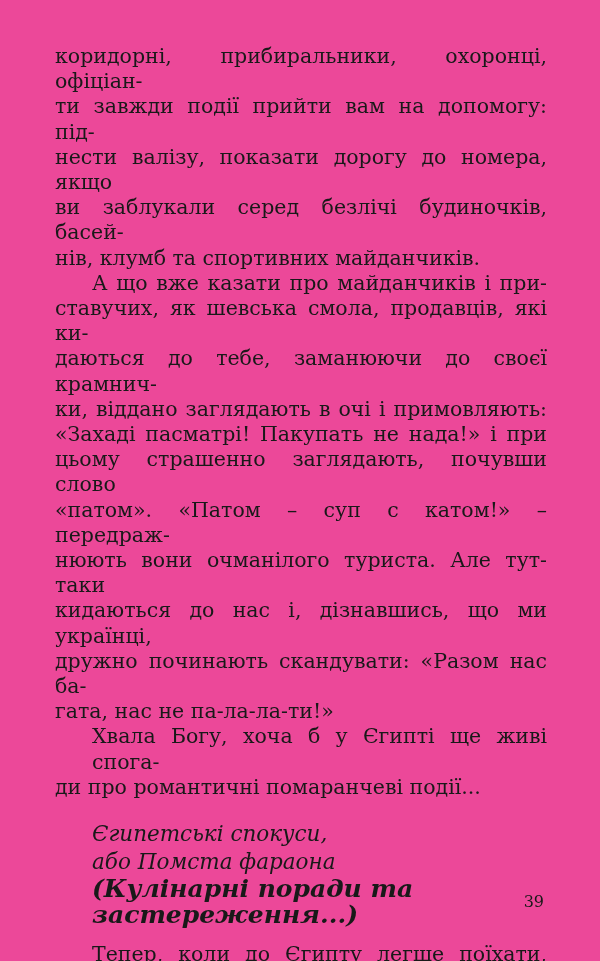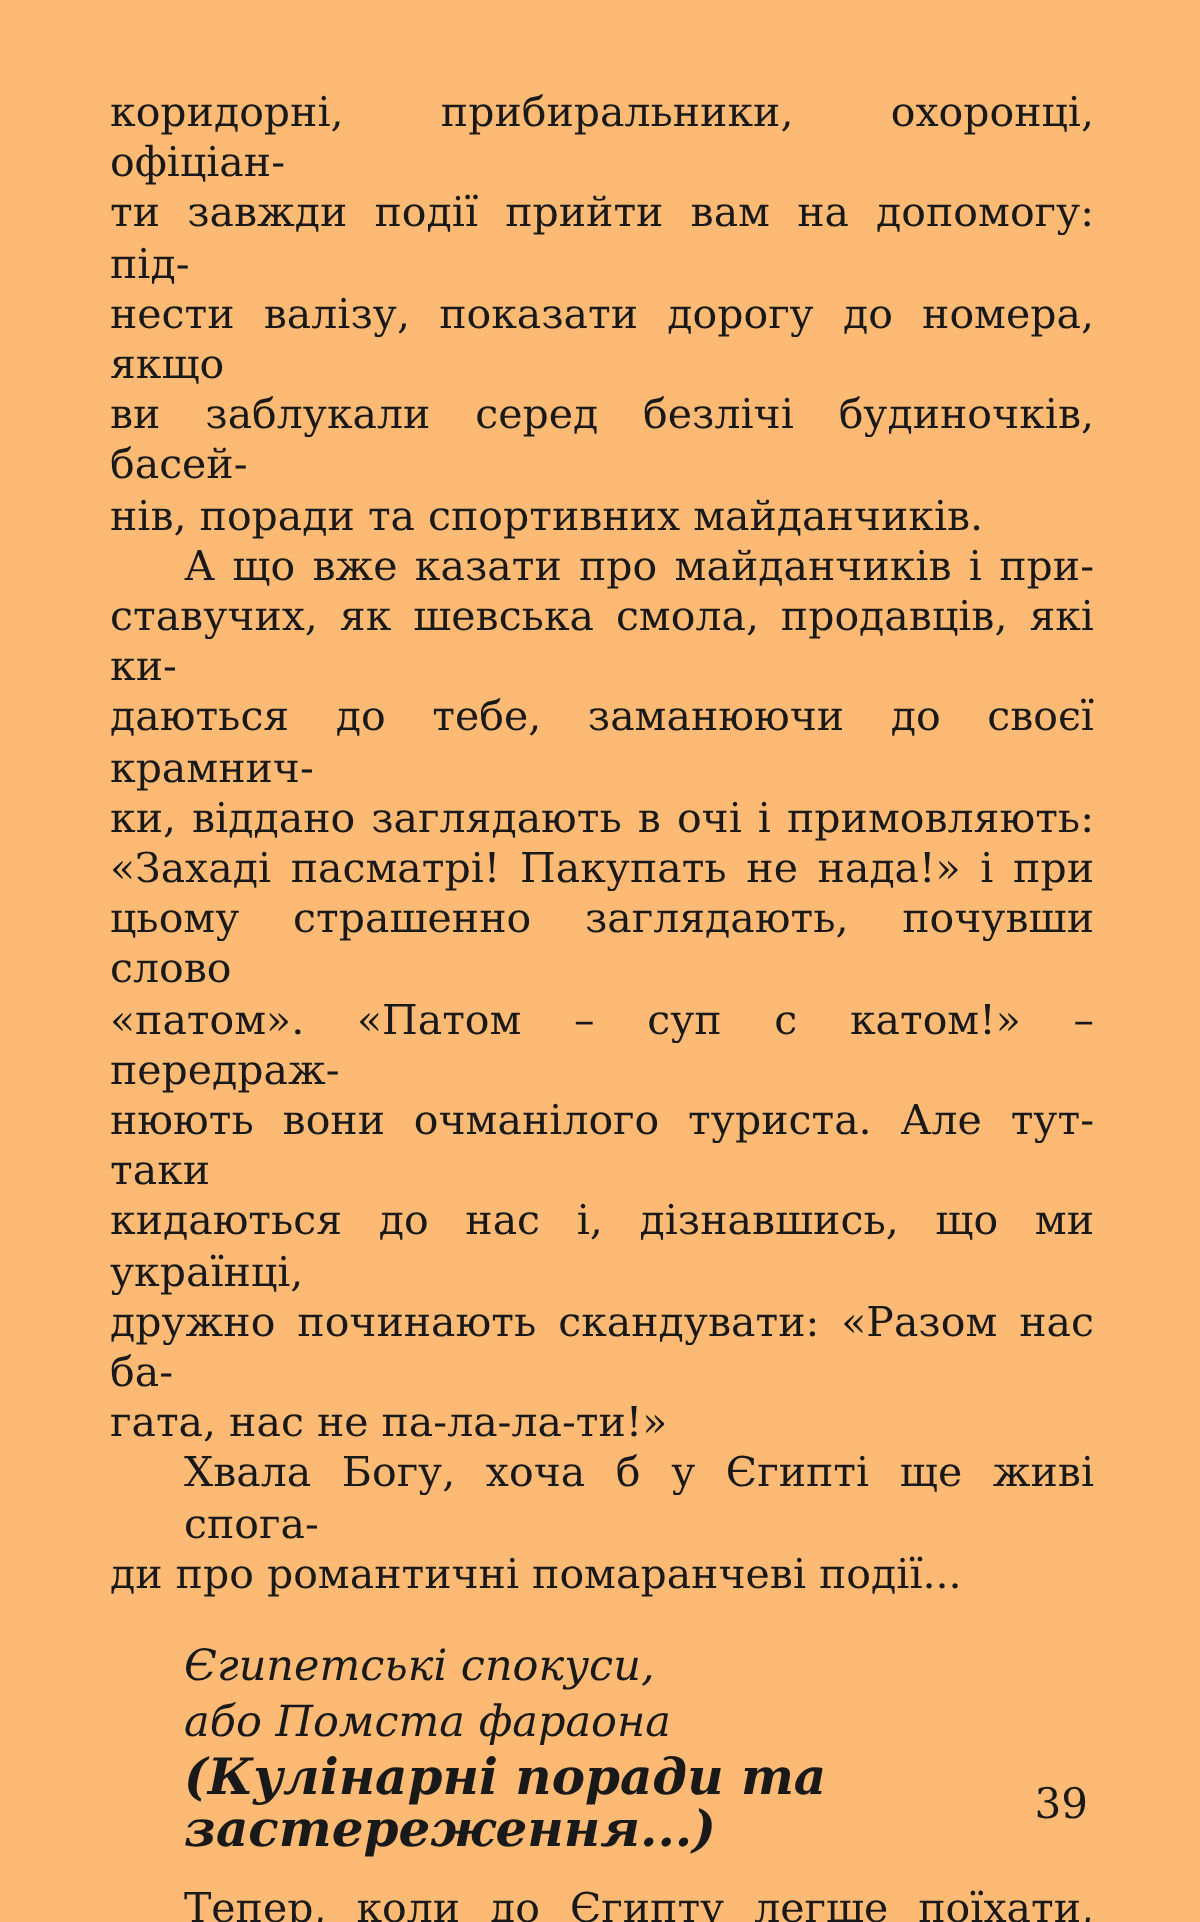--- a/index.html
+++ b/index.html
@@ -5,21 +5,21 @@
   html, body {
     margin: 0;
     padding: 0;
     background: #e8e8e8;
   }
   .page {
     position: relative;
     width: 600px;
     height: 961px;
     margin: 0 auto;
-    background: #fdba74;
+    background: #ec4899;
     color: #191919;
     font-family: "DejaVu Serif", "Liberation Serif", serif;
     overflow: hidden;
     box-sizing: border-box;
   }
   .text-block {
     position: absolute;
     left: 55px;
     top: 44px;
     width: 492px;
@@ -59,36 +59,36 @@
     text-align: left;
     font-weight: bold;
   }
   .subheading-block {
     margin-bottom: 14px;
   }
   .page-number {
     position: absolute;
     right: 56px;
     top: 890px;
-    font-size: 21px;
+    font-size: 16px;
     line-height: 24px;
     color: #191919;
   }
 </style>
 </head>
 <body>
 
 <div class="page">
   <div class="text-block" id="text-block">
       <div class="para">
         <div class="line">коридорні, прибиральники, охоронці, офіціан-</div>
         <div class="line">ти завжди події прийти вам на допомогу: під-</div>
         <div class="line">нести валізу, показати дорогу до номера, якщо</div>
         <div class="line">ви заблукали серед безлічі будиночків, басей-</div>
-        <div class="line last">нів, поради та спортивних майданчиків.</div>
+        <div class="line last">нів, клумб та спортивних майданчиків.</div>
       </div>
       <div class="para">
         <div class="line indent">А що вже казати про майданчиків і при-</div>
         <div class="line">ставучих, як шевська смола, продавців, які ки-</div>
         <div class="line">даються до тебе, заманюючи до своєї крамнич-</div>
         <div class="line">ки, віддано заглядають в очі і примовляють:</div>
         <div class="line">«Захаді пасматрі! Пакупать не нада!» і при</div>
         <div class="line">цьому страшенно заглядають, почувши слово</div>
         <div class="line">«патом». «Патом – суп с катом!» – передраж-</div>
         <div class="line">нюють вони очманілого туриста. Але тут-таки</div>

